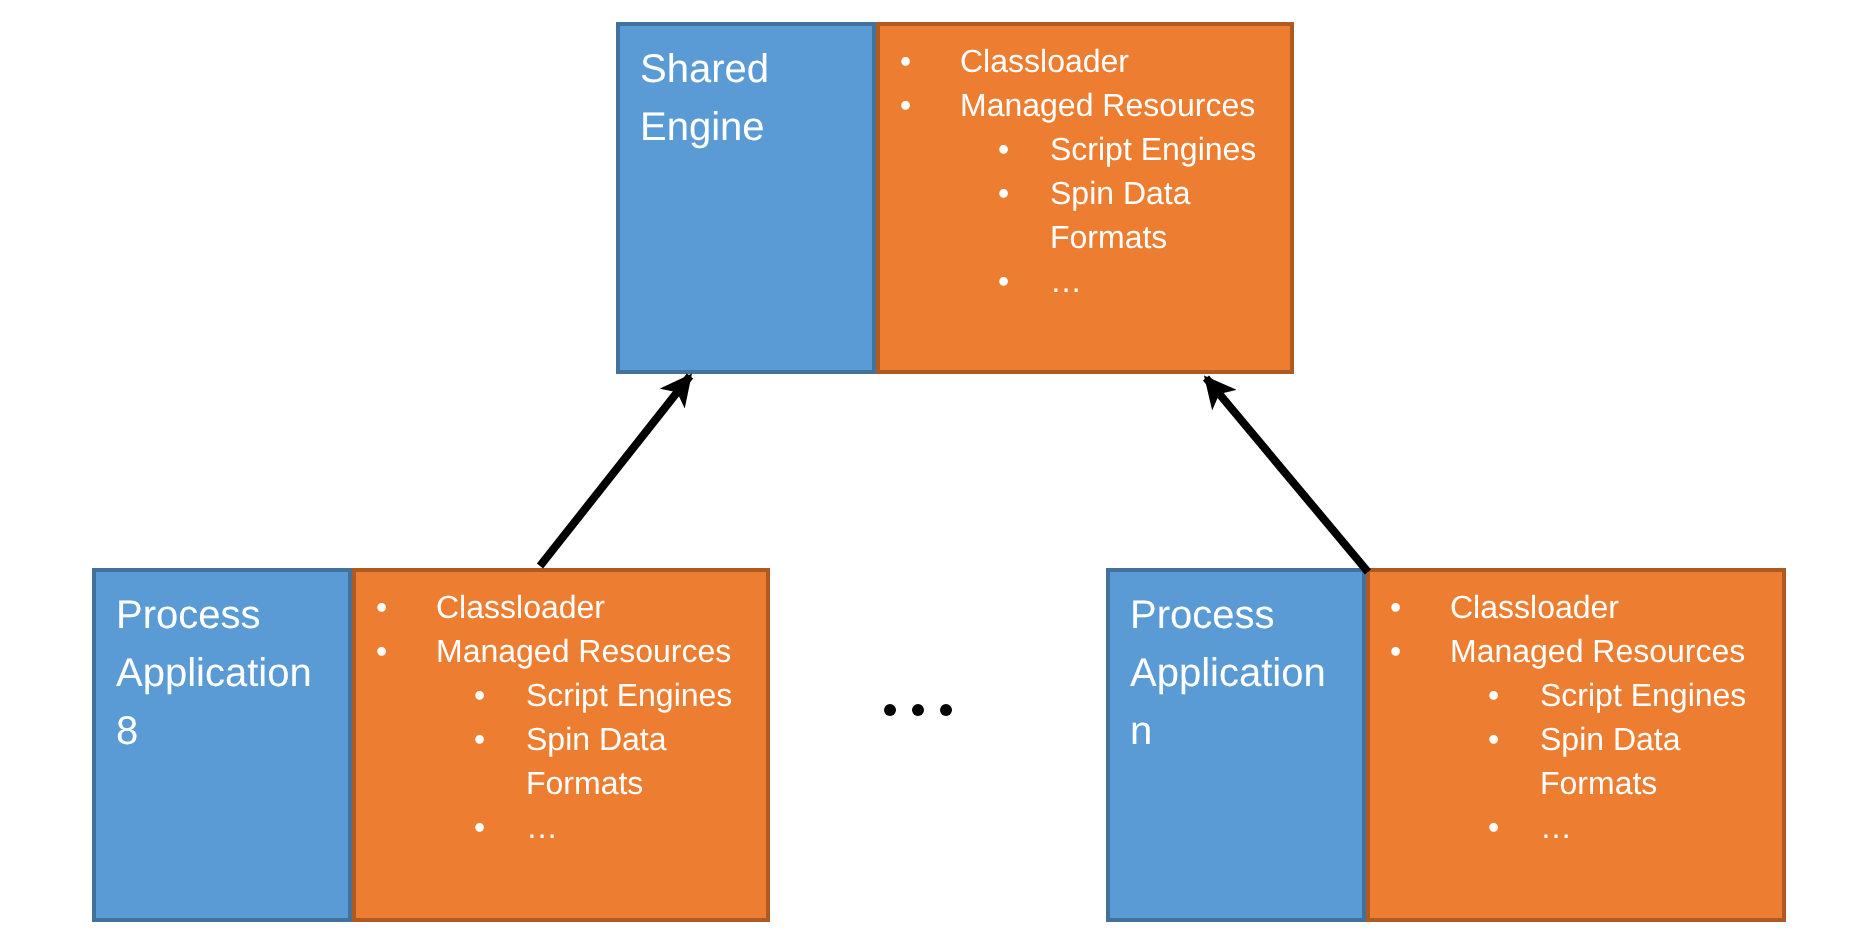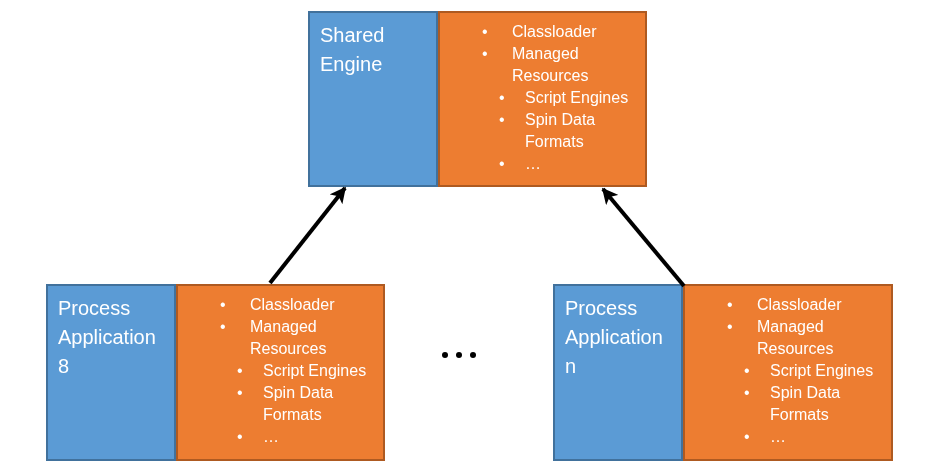--- a/index.html
+++ b/index.html
@@ -42,21 +42,21 @@
     border: 2px solid var(--orange-border, #AE5A21);
     color: var(--text, #ffffff);
     font-size: 16px;
     line-height: 22px;
     padding: 8px 4px 0 0;
   }
   .li {
     position: relative;
     color: var(--text, #ffffff);
   }
-  .li.l1 { padding-left: 40px; padding-right: 4px; margin-left: 32px; }
+  .li.l1 { padding-left: 40px; padding-right: 4px; }
   .li.l1::before {
     content: "\2022";
     position: absolute;
     left: 10px;
     top: 0;
   }
   .li.l2 { padding-left: 85px; padding-right: 4px; }
   .li.l2::before {
     content: "\2022";
     position: absolute;

